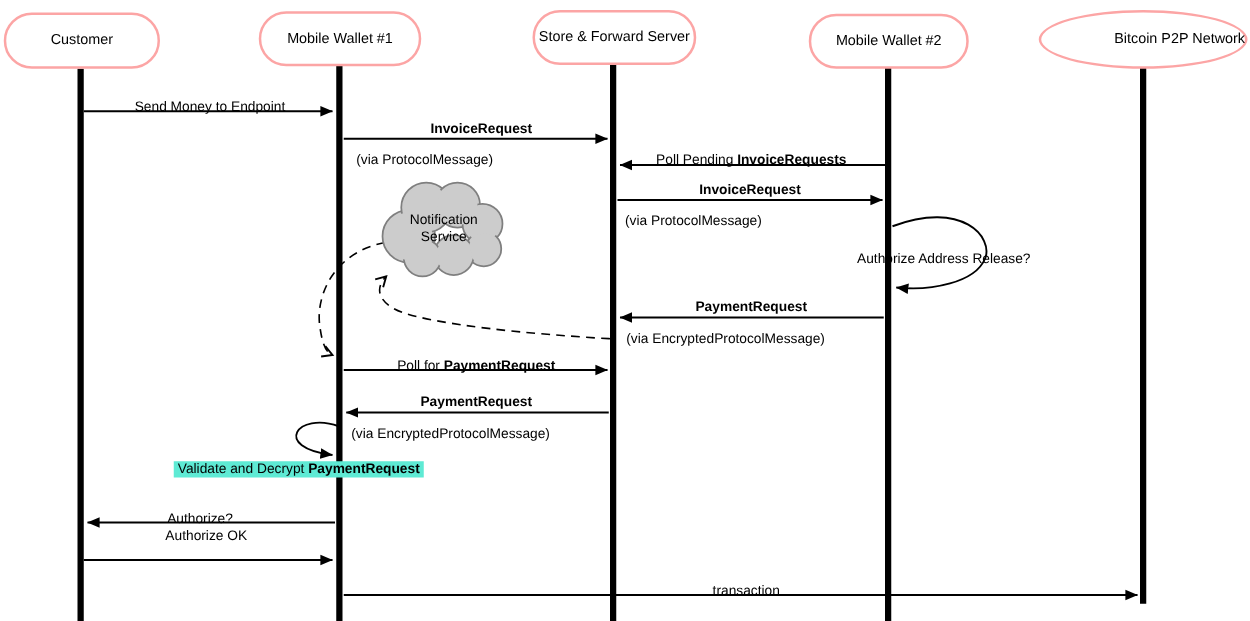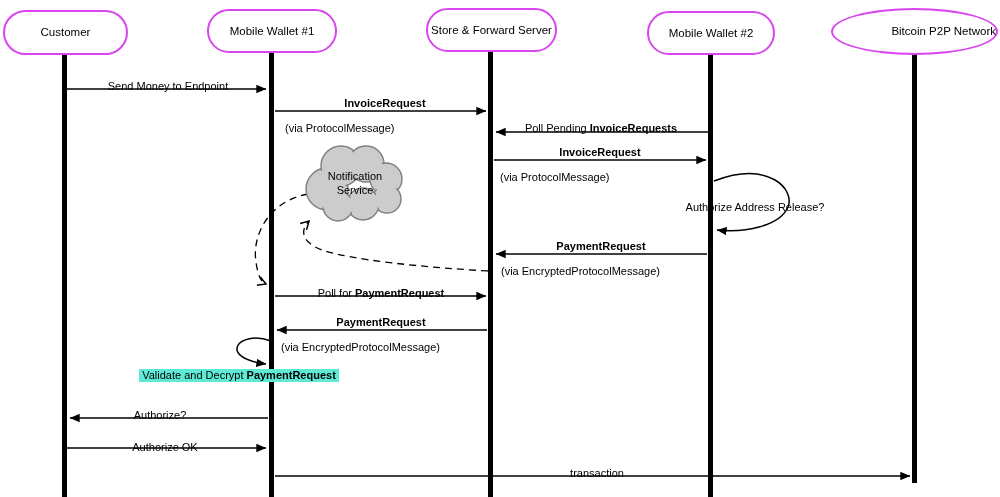--- a/index.html
+++ b/index.html
@@ -1,21 +1,21 @@
 <!DOCTYPE html>
 <html><head>
 <meta charset="utf-8">
 <style>
   * { margin:0; padding:0; box-sizing:border-box; }
   html,body { background:#fff; font-family:"Liberation Sans", sans-serif; }
   .stage { position:relative; width:1000px; height:497px; background:#fff; overflow:hidden; }
   .stage > svg { position:absolute; left:0; top:0; }
   .actor {
     position:absolute; display:flex; align-items:center; justify-content:center;
-    border:2px solid #d946ef; background:#fff; color:#000;
+    border:2px solid #fca5a5; background:#fff; color:#000;
     font-size:11.5px; text-align:center; line-height:13px;
   }
   .stadium { border-radius:24px; }
   .ellipse { border-radius:50%; }
   .msg {
     position:absolute; color:#000; font-size:11px; line-height:13px;
     text-align:center; white-space:nowrap;
   }
   .msg b { font-weight:bold;text-align:center; }
   .msg-bold { font-weight:bold; }
@@ -129,17 +129,17 @@
 
   <div class="msg" style="left:281px; top:287px; width:200px;"><span>Poll for </span><b>PaymentRequest</b></div>
 
   <div class="msg msg-bold" style="left:281px; top:316px; width:200px;">PaymentRequest</div>
   <div class="msg-via" style="left:281px; top:332px; width:200px;">(via EncryptedProtocolMessage)</div>
 
   <div class="msg mask" style="left:139px; top:369px; width:200px;"><span>Validate and Decrypt </span><b>PaymentRequest</b></div>
 
   <div class="msg" style="left:60px; top:409px; width:200px;">Authorize?</div>
 
-  <div class="msg" style="left:65px; top:441px; width:200px;">Authorize OK</div>
+  <div class="msg" style="left:65px; top:423px; width:200px;">Authorize OK</div>
 
   <div class="msg" style="left:497px; top:467px; width:200px;">transaction</div>
 
 </div>
 
 </body></html>

